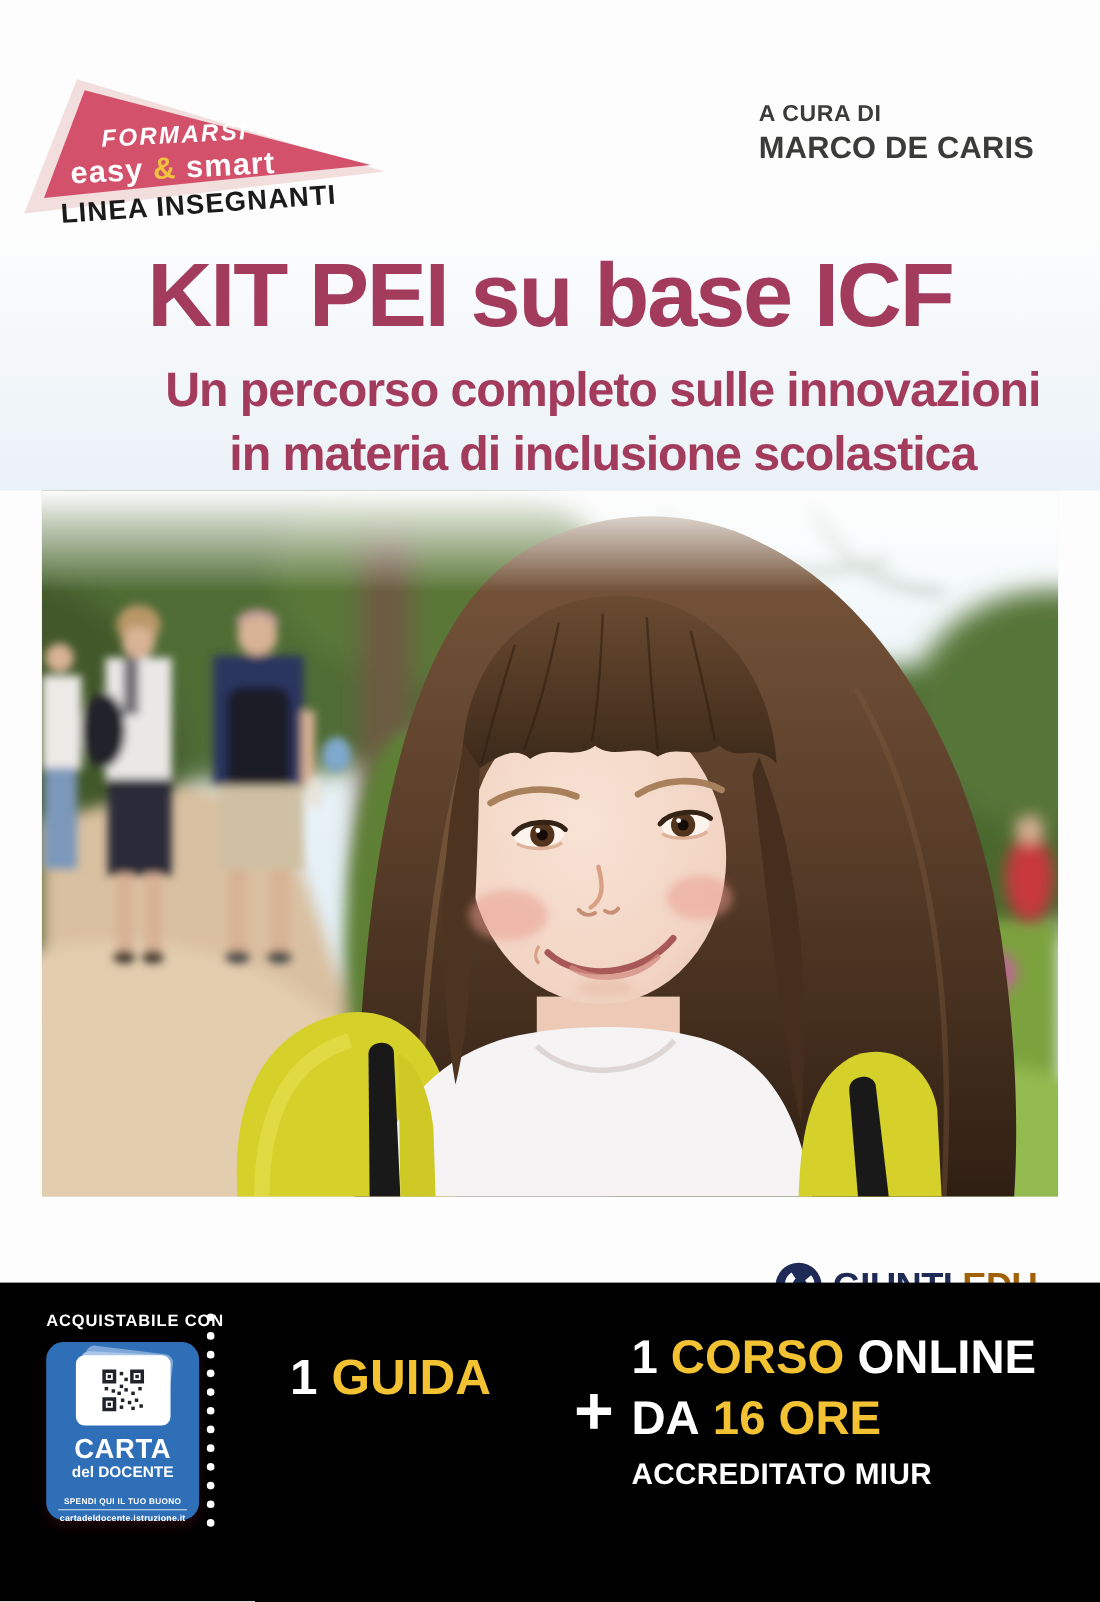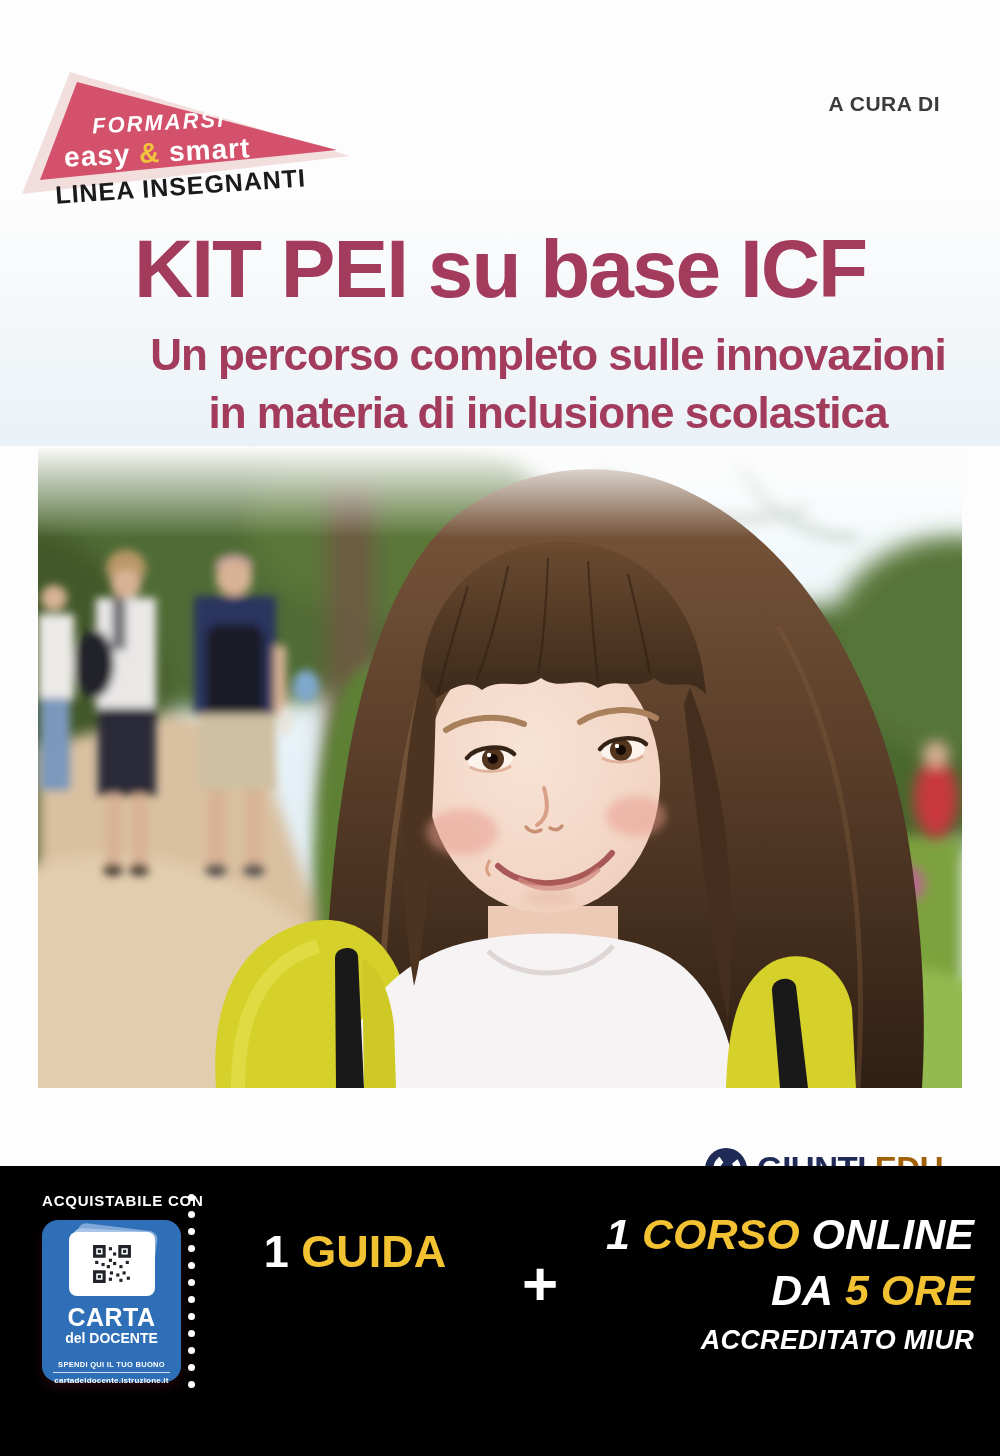--- a/index.html
+++ b/index.html
@@ -53,21 +53,21 @@
   .card-line1{font-size:7.5px;font-weight:600;letter-spacing:.3px;margin-top:14px;}
   .card-divider{width:84%;height:1px;background:rgba(255,255,255,.75);margin:3px auto 3px;}
   .card-line2{font-size:8px;font-weight:700;letter-spacing:.2px;}
   .dots{position:absolute;left:188px;top:28px;display:flex;flex-direction:column;gap:10px;}
   .dots i{width:7px;height:7px;border-radius:50%;background:#fff;}
   .offer-left{position:absolute;left:205px;top:58px;width:300px;text-align:center;
         font-size:45px;font-weight:800;line-height:56px;color:#f2c232;white-space:nowrap;}
   .offer-left .white{color:#fff;}
   .plus{position:absolute;left:505px;top:88px;width:70px;text-align:center;color:#fff;
         font-size:62px;font-weight:800;line-height:60px;}
-  .offer-right{position:absolute;left:574px;top:40px;width:400px;text-align:right;color:#fff;white-space:nowrap;font-style:italic;}
+  .offer-right{position:absolute;left:574px;top:40px;width:400px;text-align:left;color:#fff;white-space:nowrap;}
   .offer-right .big{font-size:43px;font-weight:800;line-height:56px;}
   .offer-right .yellow{color:#f2c232;}
   .offer-right .miur{font-size:27px;font-weight:800;margin-top:7px;letter-spacing:.3px;}
 </style>
 </head>
 <body>
 
 <div class="page">
 
   <div class="badge">
@@ -75,20 +75,21 @@
       <polygon points="70,12 350,96 22,134" fill="#f3dede"></polygon>
       <polygon points="77,22 337,90 40,120" fill="#d4516b"></polygon>
     </svg>
     <div class="badge-formarsi">FORMARSI</div>
     <div class="badge-easysmart"><span>easy</span> <span class="amp">&amp;</span> <span class="smart">smart</span></div>
     <div class="badge-linea">LINEA INSEGNANTI</div>
   </div>
 
   <div class="credits">
     <div class="prefix">A CURA DI</div>
+    <div class="author">MARCO DE CARIS</div>
   </div>
 
   <h1 class="title" style="margin:0;">KIT PEI su base ICF</h1>
   <div class="subtitle">
     <div>Un percorso completo sulle innovazioni</div>
     <div>in materia di inclusione scolastica</div>
   </div>
 
   <div class="photo">
     <svg viewBox="0 0 924 642" preserveAspectRatio="none">
@@ -337,18 +338,18 @@
     </div>
 
     <div class="offer-left">
       <div><span class="white">1</span>&nbsp;<span>GUIDA</span></div>
     </div>
 
     <div class="plus">+</div>
 
     <div class="offer-right">
       <div class="big"><span>1</span>&nbsp;<span class="yellow">CORSO</span>&nbsp;<span>ONLINE</span></div>
-      <div class="big"><span>DA</span>&nbsp;<span class="yellow">5 ORE</span></div>
+      <div class="big"><span>DA</span>&nbsp;<span class="yellow">16 ORE</span></div>
       <div class="miur">ACCREDITATO MIUR</div>
     </div>
   </div>
 
 </div>
 
 </body></html>

